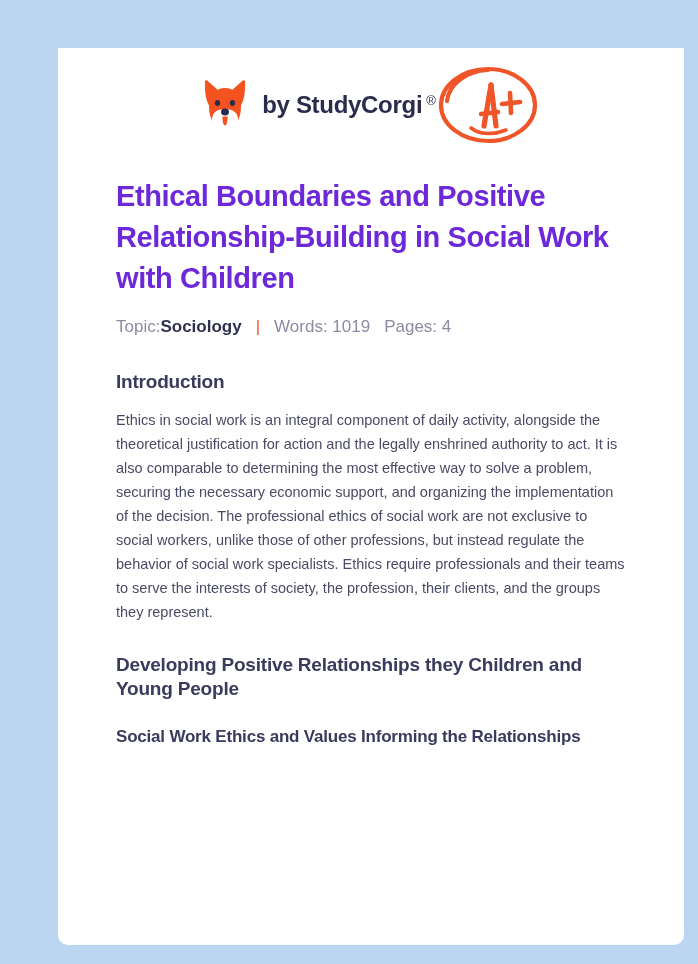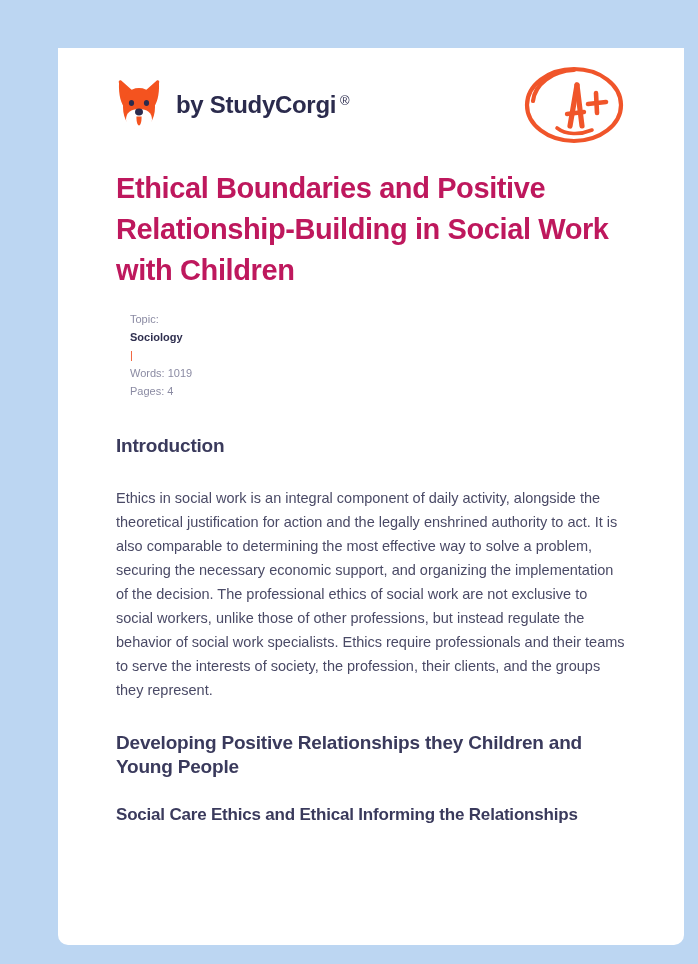--- a/index.html
+++ b/index.html
@@ -36,21 +36,21 @@
   }
 
   .page-inner {
     padding: 0 58px;
   }
 
   
   .doc-header {
     display: flex;
     align-items: center;
-    justify-content: space-between;
+    justify-content: center;
     height: 104px;
     padding-top: 10px;
   }
 
   .brand {
     display: flex;
     align-items: center;
     gap: 14px;
   }
 
@@ -88,35 +88,34 @@
     height: 86px;
     flex: none;
     display: block;
   }
 
   
   .doc-title {
     font-size: 29px;
     line-height: 41px;
     font-weight: 700;
-    color: #be185d;
+    color: #6d28d9;
     letter-spacing: -0.4px;
-    margin-top: 16px;
+    margin-top: 24px;
   }
 
   
   .doc-meta {
     margin-top: 19px;
-    font-size: 11px;
+    font-size: 17px;
     line-height: 18px;
     color: #8b8ba3;
     display: flex;
     align-items: baseline;
     flex-wrap: wrap;
-    flex-direction: column;
   }
 
   .meta-label { color: #8b8ba3; }
 
   .meta-topic-link {
     color: #2f2f4f;
     font-weight: 700;
     margin-left: 0;
     text-decoration: none;
     cursor: pointer;
@@ -155,21 +154,21 @@
     color: #3a3a5c;
     margin-top: 24px;
     letter-spacing: -0.2px;
   }
 
   
   .body-copy {
     font-size: 14.5px;
     line-height: 24px;
     color: #4a4a66;
-    margin-top: 27px;
+    margin-top: 13px;
   }
 
   .body-copy.tight { margin-top: 22px; }
 </style>
 </head>
 <body>
 
 <div class="viewport">
 
   <div class="page-sheet">
@@ -224,18 +223,18 @@
         <a class="meta-topic-link">Sociology</a>
         <span class="meta-divider">|</span>
         <span class="meta-words">Words: 1019</span>
         <span class="meta-pages">Pages: 4</span>
       </div>
 
       <h2 class="h-intro">Introduction</h2>
       <p class="body-copy">Ethics in social work is an integral component of daily activity, alongside the theoretical justification for action and the legally enshrined authority to act. It is also comparable to determining the most effective way to solve a problem, securing the necessary economic support, and organizing the implementation of the decision. The professional ethics of social work are not exclusive to social workers, unlike those of other professions, but instead regulate the behavior of social work specialists. Ethics require professionals and their teams to serve the interests of society, the profession, their clients, and the groups they represent.</p>
 
       <h2 class="h2-section">Developing Positive Relationships they Children and Young People</h2>
-      <h3 class="h3-section">Social Care Ethics and Ethical Informing the Relationships</h3>
+      <h3 class="h3-section">Social Work Ethics and Values Informing the Relationships</h3>
 
     </div>
   </div>
 
 </div>
 
 </body></html>

